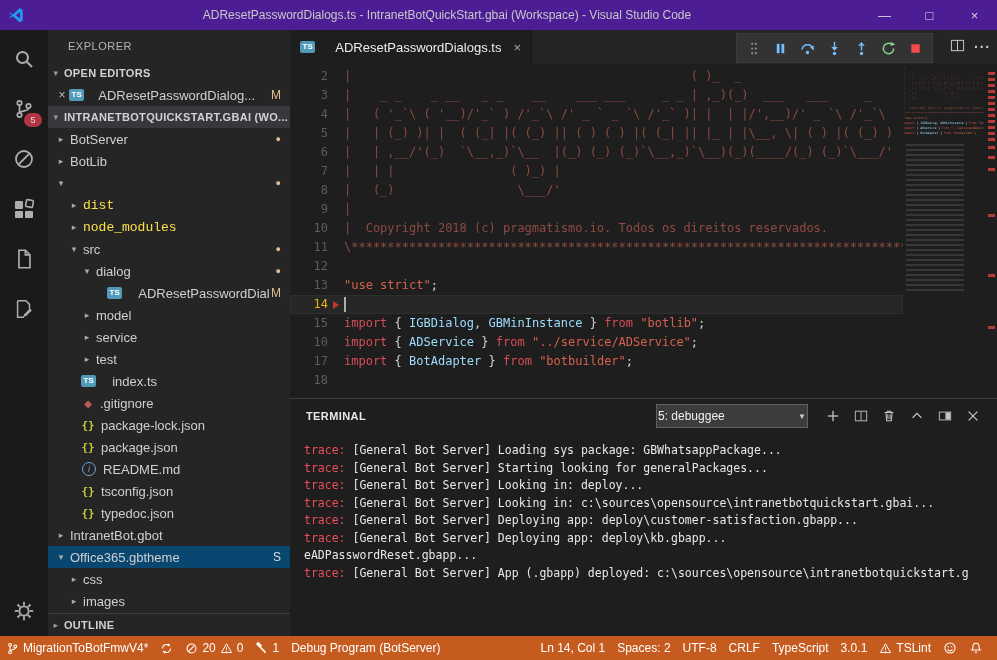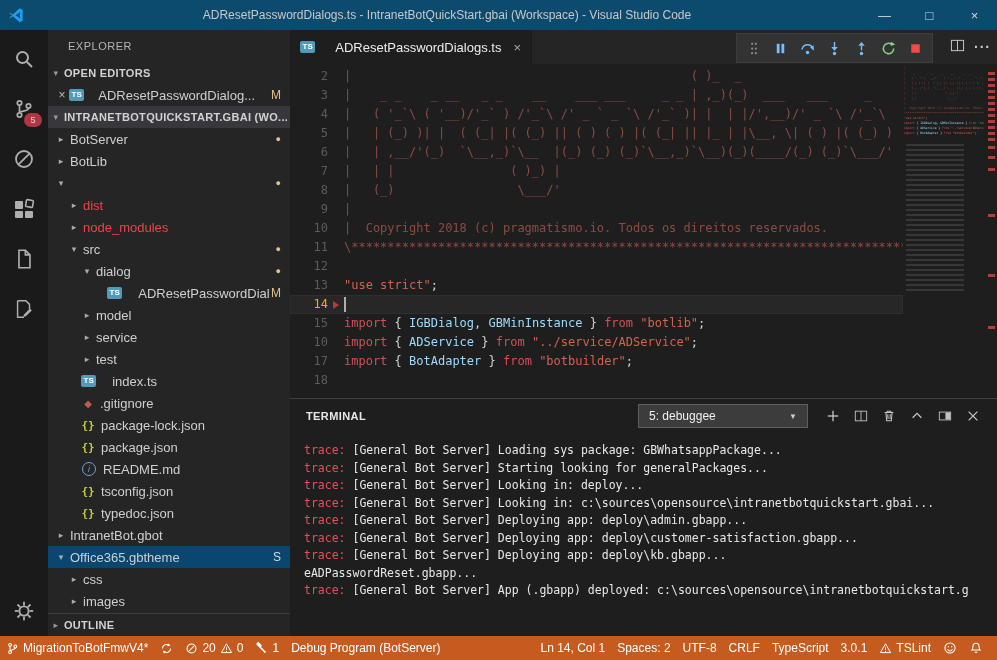--- a/index.html
+++ b/index.html
@@ -1,20 +1,20 @@
 <!DOCTYPE html>
 <html style="--c-status: #C65B1F; --c-badge: #CE3A4C; --c-mod: #E2C08D; --c-trace: #EB4D59; --c-cm: #8F4A42; --c-st: #D4624E; --c-kw: #D44E57; --c-id: #9CDCFE; --c-ts: #519ABA; --c-blue: #75BEFF; --c-green: #89D185; --c-red: #F14C4C;"><head>
 <meta charset="utf-8">
 <style>
   html,body{margin:0;padding:0;background:#111;}
   .app{width:997px;height:660px;display:flex;flex-direction:column;overflow:hidden;
        background:#1e1e1e;font-family:"Liberation Sans","DejaVu Sans",sans-serif;color:#ccc;}
 
   
-  .titlebar{height:30px;flex:none;background:#0c4a6e;display:flex;align-items:center;font-size:12px;color:#c8c8c8;}
+  .titlebar{height:30px;flex:none;background:#4c1d95;display:flex;align-items:center;font-size:12px;color:#c8c8c8;}
   .tb-logo{width:32px;display:flex;justify-content:center;flex:none;}
   .tb-title{flex:1;text-align:center;white-space:nowrap;overflow:hidden;}
   .tb-controls{display:flex;flex:none;}
   .tb-btn{width:45px;height:30px;display:flex;align-items:center;justify-content:center;font-size:13px;color:#d8d8d8;}
 
   .main{flex:1;display:flex;min-height:0;}
 
   
   .activitybar{width:48px;flex:none;background:#1a1a1a;display:flex;flex-direction:column;align-items:center;padding-top:4px;}
   .ab-item{width:48px;height:50px;position:relative;display:flex;align-items:center;justify-content:center;opacity:.85;}
@@ -28,21 +28,21 @@
   .sb-sec{height:22px;flex:none;display:flex;align-items:center;font-size:11px;font-weight:bold;color:#d2d2d2;letter-spacing:.3px;}
   .sb-sec .chev{width:16px;text-align:center;font-size:9px;color:#9a9a9a;flex:none;}
   .ws-head{background:#37373d;}
   .oe-item{height:22px;flex:none;display:flex;align-items:center;padding-left:7px;white-space:nowrap;}
   .oe-close{width:14px;text-align:center;color:#bbb;font-size:12px;flex:none;}
   .tree{flex:none;overflow:hidden;}
   .tree-row{height:22px;display:flex;align-items:center;white-space:nowrap;}
   .tree-row.selected{background:#094771;}
   .tree-row .chev{width:14px;flex:none;text-align:center;font-size:9px;color:#ababab;}
   .tree-label{margin-left:2px;overflow:hidden;}
-  .dim .tree-label{color:#ef4444;}
+  .dim .tree-label{color:#fde047;font-family:Liberation Mono, monospace;}
   .row-right{margin-left:auto;margin-right:9px;flex:none;}
   .dot{color:var(--c-mod,#E2C08D);font-size:9px;}
   .badge-m{color:var(--c-mod,#E2C08D);font-size:12px;}
   .badge-s{color:#d9d9d9;font-size:12px;}
   .ts-badge{flex:none;background:var(--c-ts,#519ABA);color:#fff;font-size:8px;font-weight:bold;border-radius:2px;
             padding:2px 2.5px;margin-right:14px;line-height:1;}
   .json-ic{color:#cbcb41;font-weight:bold;font-size:11px;width:14px;flex:none;margin-right:4px;text-align:center;
            font-family:"DejaVu Sans Mono",monospace;}
   .info-ic{width:12px;height:12px;border:1px solid #6ba6d6;border-radius:50%;color:#6ba6d6;font-size:8.5px;font-style:italic;
            display:flex;align-items:center;justify-content:center;flex:none;margin:0 5px 0 1px;}
@@ -83,21 +83,21 @@
            background:repeating-linear-gradient(to bottom,rgba(190,190,190,.35) 0 2px,transparent 2px 5px);}
   .ruler{position:absolute;top:0;right:0;width:12px;bottom:0;background:#1e1e1e;}
   .ruler .rm{position:absolute;right:2px;width:7px;height:3px;background:#b73c36;}
 
   
   .panel{height:237px;flex:none;border-top:1px solid #3f3f46;background:#1e1e1e;display:flex;flex-direction:column;}
   .panel-head{height:34px;flex:none;display:flex;align-items:center;padding:0 12px 0 16px;}
   .panel-title{font-size:11px;font-weight:bold;color:#e7e7e7;letter-spacing:.4px;}
   .panel-right{margin-left:auto;display:flex;align-items:center;gap:3px;}
   .term-select{height:22px;min-width:148px;background:#3c3c3c;border:1px solid #5f5f5f;color:#f0f0f0;font-size:12px;
-               display:flex;align-items:center;justify-content:space-between;padding:0 10px;margin-right:9px;}
+               display:flex;align-items:center;justify-content:space-between;padding:0 1px;margin-right:9px;}
   .ts-caret{font-size:8px;color:#cccccc;margin-left:10px;}
   .p-btn{width:25px;height:24px;display:flex;align-items:center;justify-content:center;}
   .term-body{flex:1;overflow:hidden;padding:9px 0 0 14px;font-family:"DejaVu Sans Mono",monospace;
              font-size:11.5px;line-height:17.5px;color:#e8e8e8;}
   .term-line{white-space:pre;}
   .term-prefix{color:var(--c-trace,#EB4D59);}
 
   
   .statusbar{height:24px;flex:none;background:var(--c-status,#C65B1F);display:flex;align-items:center;
              color:#fff;font-size:12px;gap:41px;}
@@ -492,21 +492,20 @@
                   <line x1="13" y1="3" x2="3" y2="13"></line>
                 </svg>
             </span>
           </span>
         </div>
         <div class="term-body" id="term-body">
             <div class="term-line"><span class="term-prefix">trace:</span><span class="term-text"> [General Bot Server] Loading sys package: GBWhatsappPackage...</span></div>
             <div class="term-line"><span class="term-prefix">trace:</span><span class="term-text"> [General Bot Server] Starting looking for generalPackages...</span></div>
             <div class="term-line"><span class="term-prefix">trace:</span><span class="term-text"> [General Bot Server] Looking in: deploy...</span></div>
             <div class="term-line"><span class="term-prefix">trace:</span><span class="term-text"> [General Bot Server] Looking in: c:\sources\opensource\intranetbotquickstart.gbai...</span></div>
-            <div class="term-line"><span class="term-prefix">trace:</span><span class="term-text"> [General Bot Server] Deploying app: deploy\admin.gbapp...</span></div>
             <div class="term-line"><span class="term-prefix">trace:</span><span class="term-text"> [General Bot Server] Deploying app: deploy\customer-satisfaction.gbapp...</span></div>
             <div class="term-line"><span class="term-prefix">trace:</span><span class="term-text"> [General Bot Server] Deploying app: deploy\kb.gbapp...</span></div>
             <div class="term-line"><span class="term-text">eADPasswordReset.gbapp...</span></div>
             <div class="term-line"><span class="term-prefix">trace:</span><span class="term-text"> [General Bot Server] App (.gbapp) deployed: c:\sources\opensource\intranetbotquickstart.g</span></div>
           </div>
       </div>
     </div>
   </div>
 
   <div class="statusbar">

